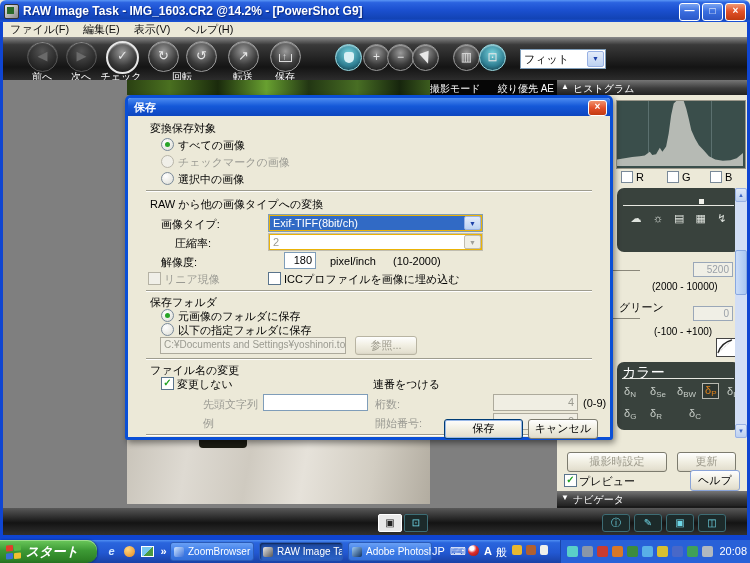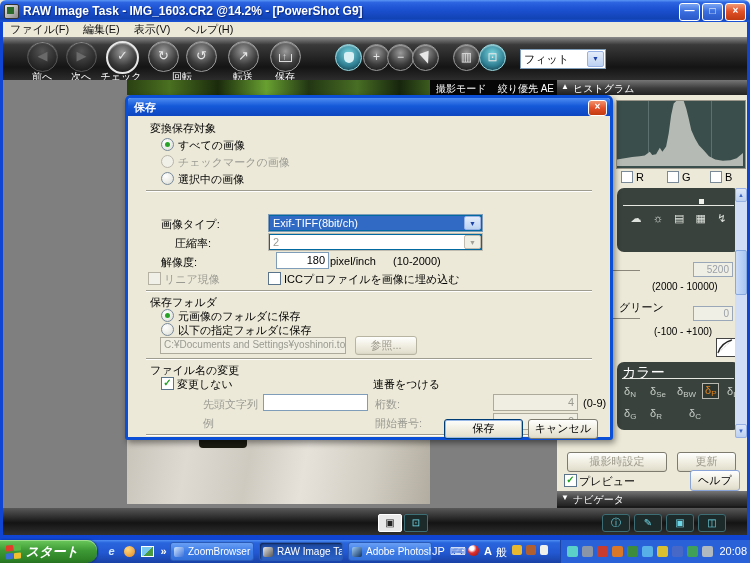--- a/index.html
+++ b/index.html
@@ -44,21 +44,21 @@
   .fitbox{position:absolute;left:517px;top:12px;width:84px;height:18px;background:#fff;
     border:1px solid #7f9db9;font-size:11px;color:#000;}
   .fitbox .val{position:absolute;left:3px;top:2px;}
   .combo-arrow{position:absolute;right:1px;top:1px;bottom:1px;width:15px;border:1px solid #98b1e4;border-radius:2px;
     background:linear-gradient(180deg,#e4ecfa,#bcd2f2);color:#1c3fa8;font-size:7px;line-height:13px;text-align:center;}
   
   .viewer{position:absolute;left:3px;top:80px;width:554px;height:428px;background:#7f7f7f;}
   .photo-top{position:absolute;left:124px;top:0;width:303px;height:15px;
     background:linear-gradient(90deg,#2a4012,#4a7020 14%,#1a2a0c 30%,#68a030 46%,#223613 60%,#486e24 76%,#16250d 90%,#3c5c1e);}
   .mode-bar{position:absolute;left:427px;top:0;width:127px;height:15px;background:#060606;color:#fff;font-size:10px;}
-  .mode-bar .l1{position:absolute;left:6px;top:2px;}
+  .mode-bar .l1{position:absolute;left:0;top:2px;}
   .mode-bar .l2{position:absolute;right:3px;top:2px;}
   .photo-bottom{position:absolute;left:124px;top:360px;width:303px;height:64px;
     background:linear-gradient(100deg,#c9c4ba,#dedad2 20%,#cfcac0 40%,#e6e2da 58%,#d2cdc2 80%,#b2aca0);}
   .photo-blob{position:absolute;left:72px;top:0;width:48px;height:8px;background:#1b1b12;border-radius:0 0 4px 4px;}
   
   .panel{position:absolute;left:557px;top:80px;width:190px;height:428px;background:#ece9d8;font-size:11px;color:#000;}
   .p-header{position:absolute;left:0;width:190px;height:15px;color:#fff;font-size:10px;
     background:linear-gradient(180deg,#767676,#3c3c3c 55%,#222);}
   .p-header .tri{position:absolute;left:4px;top:2px;font-size:8px;}
   .p-header .txt{position:absolute;left:16px;top:2px;}
@@ -124,21 +124,21 @@
   .dl{position:absolute;white-space:nowrap;}
   .dsep{position:absolute;left:18px;right:18px;border-top:1px solid #9e9c8e;border-bottom:1px solid #fff;}
   .radio{position:absolute;width:11px;height:11px;border:1px solid #7a8a99;border-radius:50%;
     background:radial-gradient(circle at 35% 30%,#ffffff,#dcdcd4);}
   .radio.sel::after{content:"";position:absolute;left:3px;top:3px;width:5px;height:5px;border-radius:50%;background:#27a427;}
   .radio.dis{border-color:#b8b5a8;background:#f0efe8;}
   .gray{color:#9a9a93;}
   .cbox{position:absolute;width:11px;height:11px;background:#fff;border:1px solid #5a748c;
     font-size:10px;line-height:10px;text-align:center;color:#21a121;font-weight:bold;}
   .cbox.dis{border-color:#b5b2a4;background:#f0efe8;}
-  .dcombo{position:absolute;height:18px;background:#0369a1;border:1px solid #7f9db9;box-sizing:border-box;text-decoration:underline;}
+  .dcombo{position:absolute;height:18px;background:#eab308;border:1px solid #7f9db9;box-sizing:border-box;text-decoration:underline;}
   .dcombo .sel-val{position:absolute;left:1px;top:1px;right:17px;bottom:1px;background:#316ac5;color:#fff;
     padding:1px 0 0 3px;overflow:hidden;white-space:nowrap;}
   .dcombo.dis{border-color:#c0bdb0;}
   .dcombo.dis .sel-val{background:#fff;color:#9a9a93;}
   .dcombo.dis .combo-arrow{background:#f0efe6;border-color:#c0bdb0;color:#a0a098;}
   .dinput{position:absolute;height:17px;background:#fff;border:1px solid #7f9db9;box-sizing:border-box;
     font-size:11px;padding:1px 3px 0 3px;}
   .dinput.num{text-align:right;}
   .dinput.dis{background:#f0eee3;border-color:#adaa9c;color:#9a9a90;overflow:hidden;white-space:nowrap;}
   .dlg-save{border:1px solid #003c74;box-shadow:inset 0 0 0 1px #98b8e8;}
@@ -327,32 +327,33 @@
         <span class="dl" style="left:22px;top:5px">変換保存対象</span>
         <span class="radio sel" style="left:33px;top:22px"></span>
         <span class="dl" style="left:50px;top:22px">すべての画像</span>
         <span class="radio dis" style="left:33px;top:39px"></span>
         <span class="dl gray" style="left:50px;top:39px">チェックマークの画像</span>
         <span class="radio" style="left:33px;top:56px"></span>
         <span class="dl" style="left:50px;top:56px">選択中の画像</span>
 
         <div class="dsep" style="top:74px"></div>
 
+        <span class="dl" style="left:22px;top:81px">RAW から他の画像タイプへの変換</span>
         <span class="dl" style="left:33px;top:101px">画像タイプ:</span>
         <div class="dcombo" style="left:140px;top:98px;width:215px">
           <span class="sel-val">Exif-TIFF(8bit/ch)</span>
           <span class="combo-arrow">▼</span>
         </div>
         <span class="dl" style="left:47px;top:120px">圧縮率:</span>
         <div class="dcombo dis" style="left:140px;top:117px;width:215px">
           <span class="sel-val">2</span>
           <span class="combo-arrow">▼</span>
         </div>
         <span class="dl" style="left:33px;top:139px">解像度:</span>
-        <span class="dinput num" style="left:148px;top:136px;width:53px">180</span>
+        <span class="dinput num" style="left:156px;top:136px;width:32px">180</span>
         <span class="dl" style="left:202px;top:139px">pixel/inch</span>
         <span class="dl" style="left:265px;top:139px">(10-2000)</span>
         <span class="cbox dis" style="left:20px;top:156px"></span>
         <span class="dl gray" style="left:36px;top:156px">リニア現像</span>
         <span class="cbox" style="left:140px;top:156px"></span>
         <span class="dl" style="left:156px;top:156px">ICCプロファイルを画像に埋め込む</span>
 
         <div class="dsep" style="top:174px"></div>
 
         <span class="dl" style="left:22px;top:179px">保存フォルダ</span>

